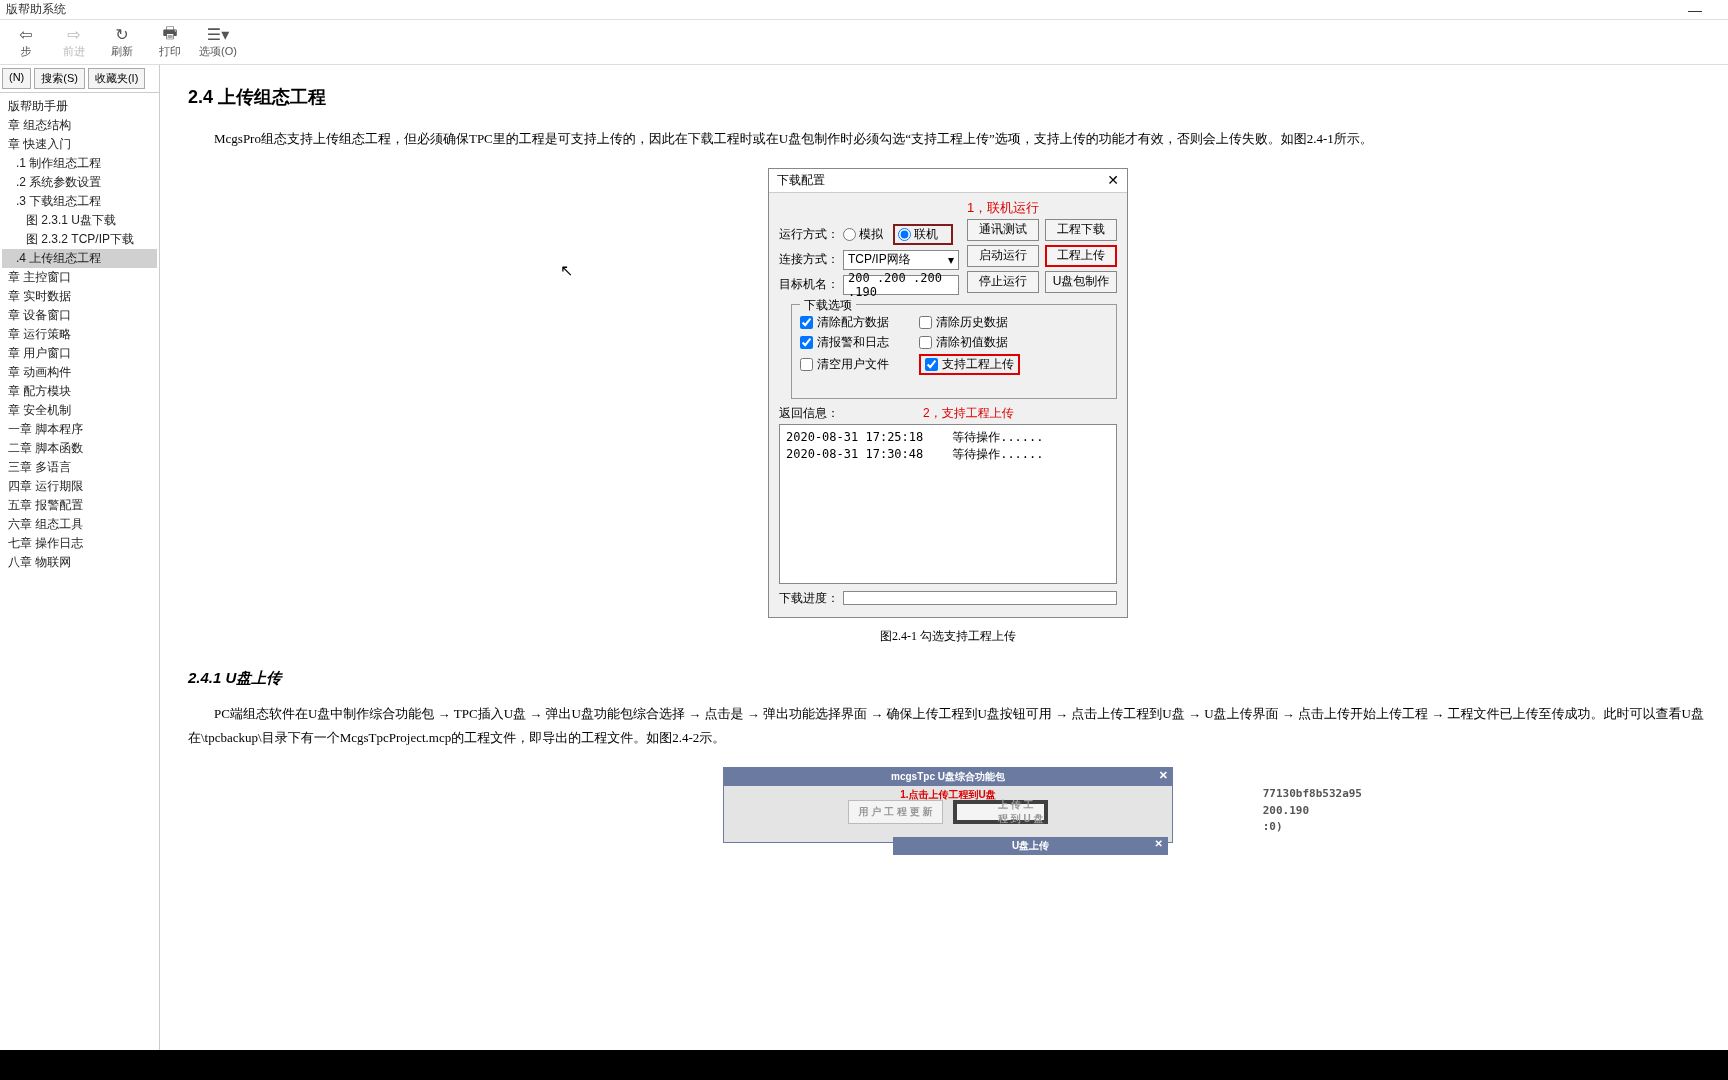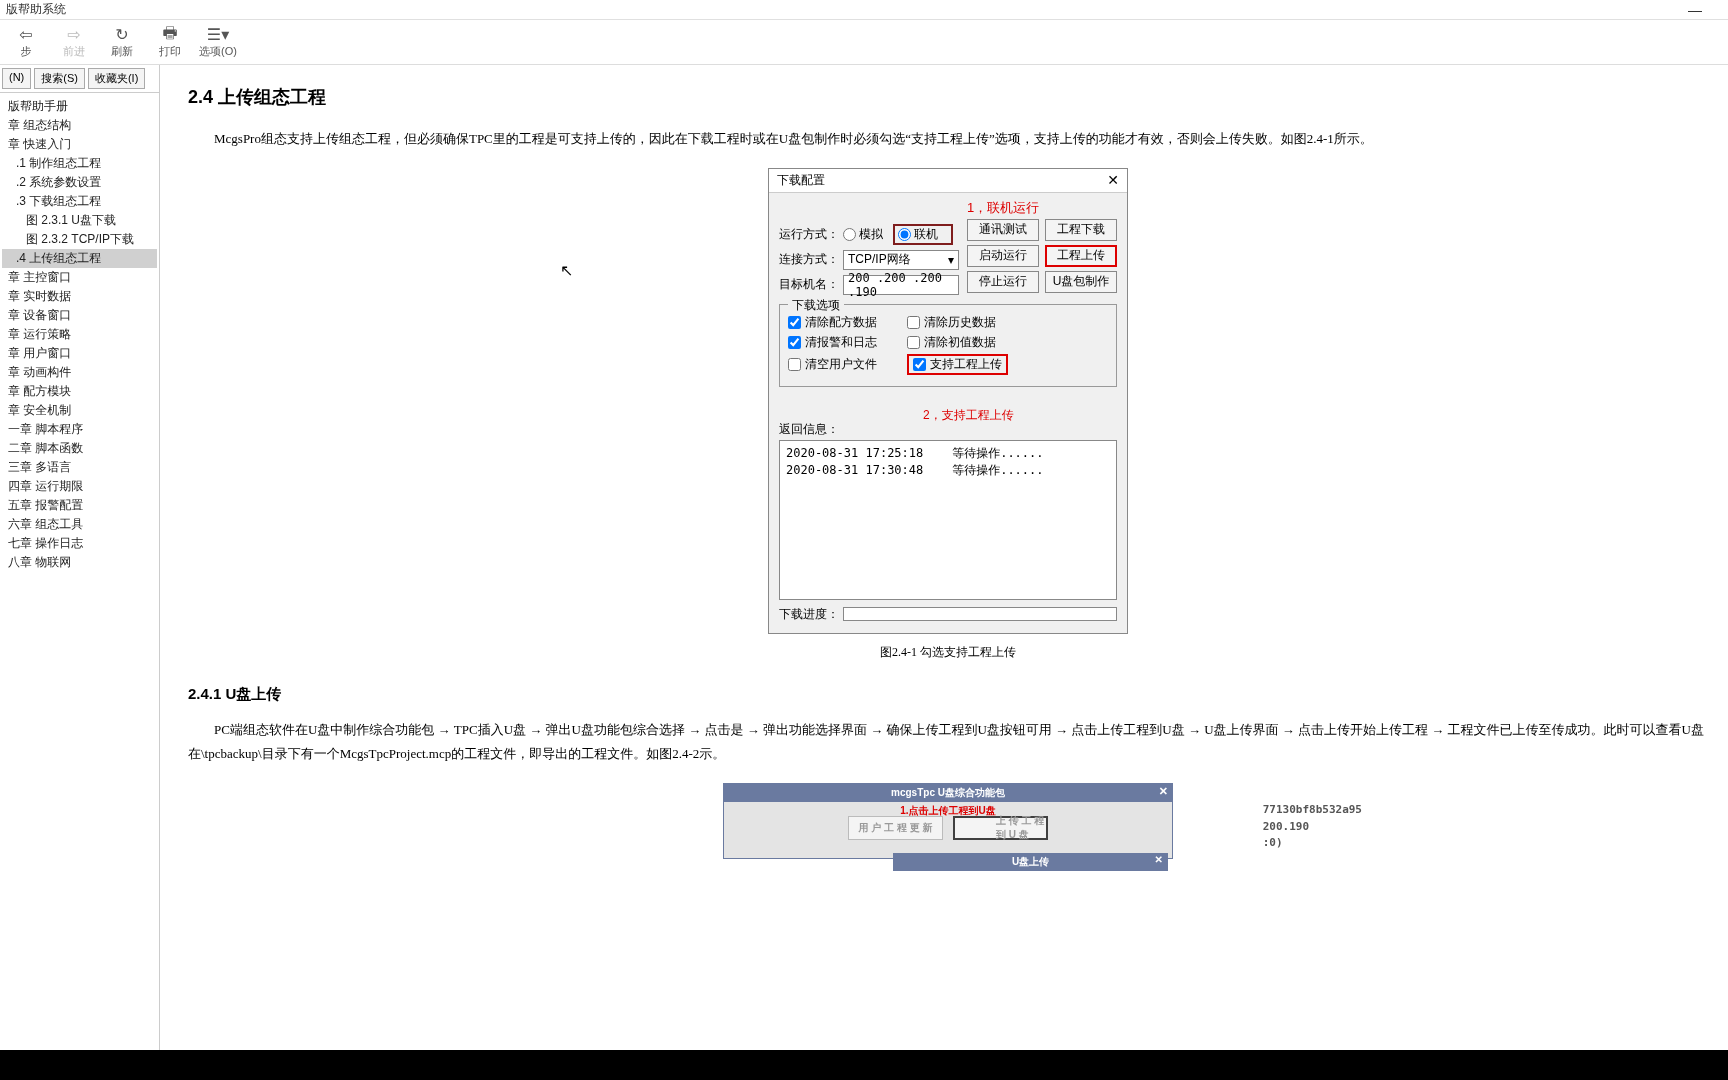--- a/index.html
+++ b/index.html
@@ -35,45 +35,45 @@
 .row { display:flex; align-items:center; margin:5px 0;}
 .row .lab { width:64px;}
 .radio { display:flex; align-items:center; margin-right:10px;}
 .radio input { margin-right:3px;}
 .redbox { border:2px solid #7f1d1d; padding:0 3px; display:inline-flex; align-items:center;}
 .btncol { display:flex; flex-direction:column; gap:4px; margin-left:auto;}
 .dbtn { width:72px; height:22px; border:1px solid #888; background:#f4f4f4; font-size:12px; cursor:pointer;}
 .dbtn.hl { border:2px solid #d00;}
 .sel-input { border:1px solid #888; background:#fff; height:20px; padding:0 4px; display:flex; align-items:center; width:116px; justify-content:space-between;}
 .txt-input { border:1px solid #888; background:#fff; height:20px; padding:0 4px; display:flex; align-items:center; width:116px; font-family:monospace;}
-.fieldset { border:1px solid #999; padding:6px 8px 8px; margin-top:4px; position:relative;}
+.fieldset { border:1px solid #999; padding:6px 8px 20px; margin-top:4px; position:relative;margin-left:12px;}
 .fieldset .legend { position:absolute; top:-8px; left:8px; background:#f0f0f0; padding:0 4px; font-size:12px;}
 .chk-row { display:flex; gap:30px; margin:3px 0;}
 .chk { display:flex; align-items:center;}
 .chk input { margin-right:4px;}
 .chk.redframe { border:2px solid #d00; padding:0 4px;}
 .retinfo { margin-top:6px;}
 .retinfo .hdr { display:flex; align-items:center;}
-.retinfo .hdr .lab2 { width:64px;margin-top:28px;}
+.retinfo .hdr .lab2 { width:64px;}
 .retinfo .hdr .note2 { color:#d00; margin-left:80px;}
 .logbox { border:1px solid #888; background:#fff; height:160px; padding:4px 6px; font-family:monospace; font-size:12px; white-space:pre; overflow:auto; margin-top:2px;}
 .progress-row { display:flex; align-items:center; margin-top:6px;}
 .progress-row .lab { width:64px;}
 .progress-bar { flex:1; height:14px; border:1px solid #888; background:#fff;}
 .fig-caption { text-align:center; font-size:12px; margin:10px 0 24px; font-family:"SimSun",serif;}
-h3.sub { font-size:15px; font-weight:bold; margin:20px 0 14px;}
+h3.sub { font-size:15px; font-weight:bold; margin:20px 0 14px;font-style:italic;}
 .img2-wrap { display:flex; justify-content:center; margin-top:10px;}
 .img2 { width:450px; position:relative; font-size:10px;font-weight:bold;}
 .panel-a { border:1px solid #6a7aa0; }
 .panel-a .hdr { background:#6a7aa0; color:#fff; height:18px; display:flex; align-items:center; justify-content:center; font-size:10px; position:relative;}
 .panel-a .hdr .xx { position:absolute; right:4px; top:1px; font-size:11px;}
 .panel-a .bod { background:#e4e4e4; padding:14px 10px 18px; display:flex; gap:10px; justify-content:center; position:relative;}
 .panel-a .rednote { position:absolute; top:2px; left:0; right:0; text-align:center; color:#d00; font-size:10px;}
 .pill { width:95px; height:24px; border:1px solid #bbb; background:#f4f4f4; display:flex; align-items:center; justify-content:center; color:#999; font-size:10px;}
-.pill.redb { border:2px solid #404040; color:#999;padding-left:41px;}
+.pill.redb { border:4px solid #404040; color:#999;padding-left:41px;}
 .side-info { position:absolute; right:-190px; top:0; font-size:11px; color:#555; line-height:1.5; font-family:monospace;}
 .panel-b { position:absolute; left:170px; top:70px; width:275px; border:1px solid #6a7aa0;}
 .panel-b .hdr { background:#6a7aa0; color:#fff; height:16px; display:flex; align-items:center; justify-content:center; font-size:10px; position:relative;}
 .panel-b .hdr .xx { position:absolute; right:4px; top:0; }
 .panel-b .bod { background:#fff; padding:6px;}
 .panel-b .msgbox { border:1px solid #aaa; padding:4px 6px; font-size:9px; line-height:1.4;}
 .panel-b .msgbox .rr { color:#d00;}
 .bottom-black { height:30px; background:#000; width:100%;}
 .cursor { position:absolute; left:400px; top:196px; font-size:16px; pointer-events:none;}
 </style>

